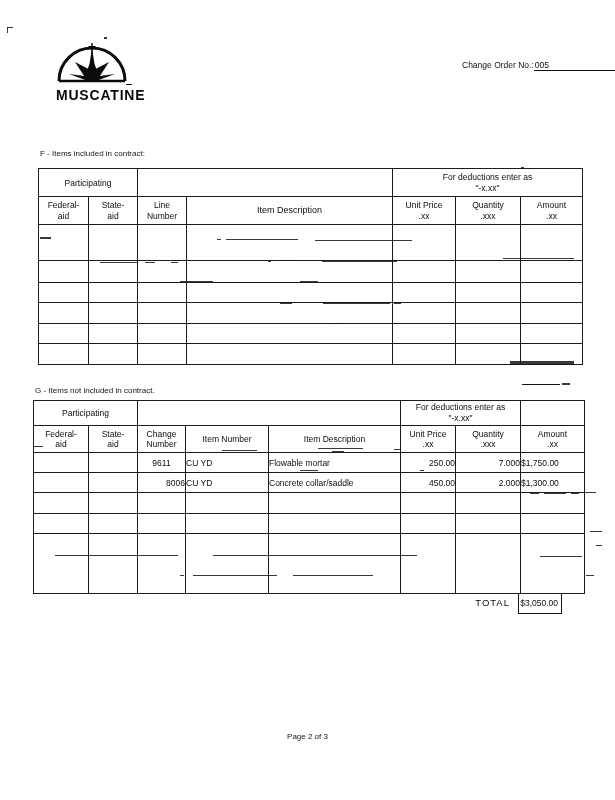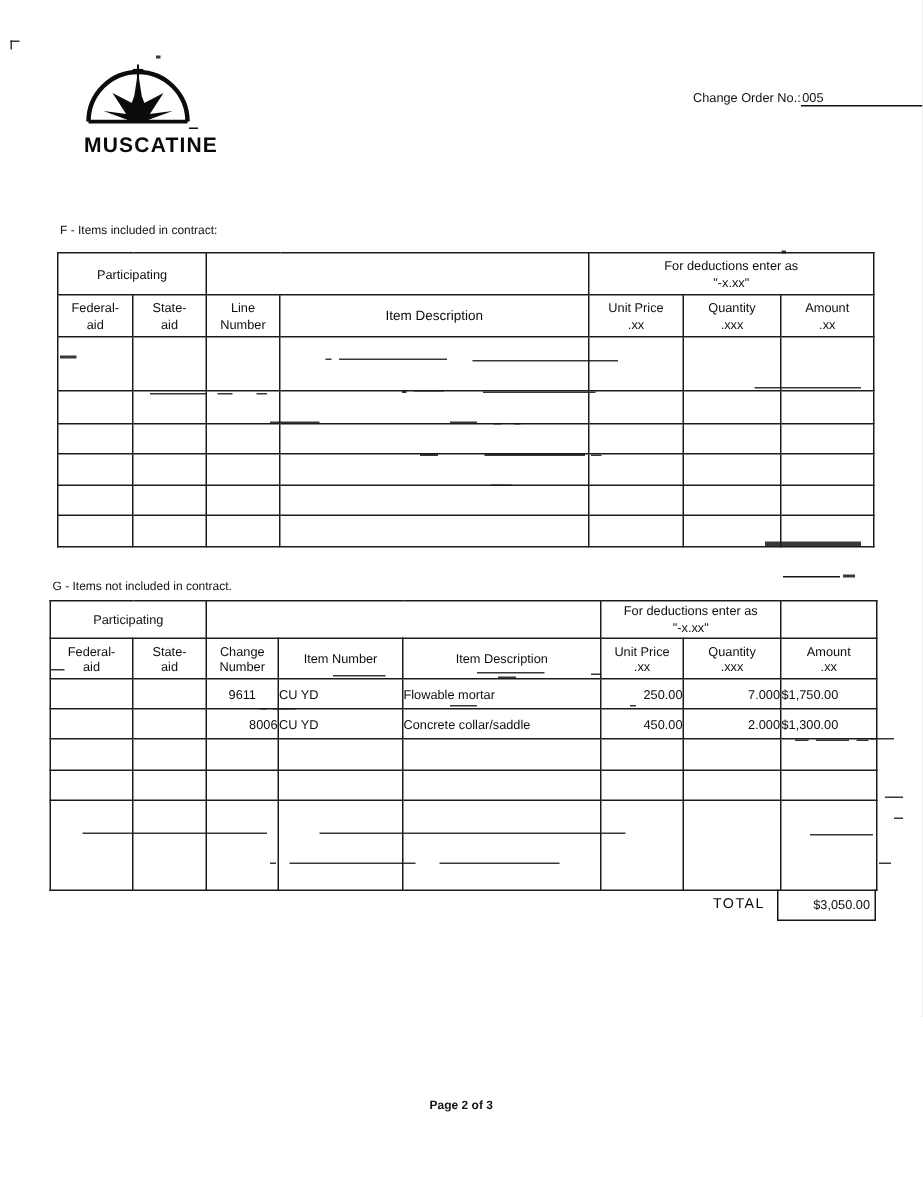--- a/index.html
+++ b/index.html
@@ -25,28 +25,28 @@
   .t-g{left:33px;top:400px;width:551px;}
   .part{text-align:center;font-size:9px;margin-top:16px;}
   .ded{text-align:center;font-size:7.5px;line-height:1.25;}
   .hdr{text-align:center;font-size:8.5px;line-height:1.2;}
   .num{text-align:right;padding-right:3px;}
   .txt{text-align:left;padding-left:3px;}
   .amt{text-align:left;padding-right:2px;}
   
   .total-label{position:absolute;left:420px;top:597px;width:90px;text-align:right;font-size:9.5px;letter-spacing:1px;color:#0a0a0a;}
   .total-box{
-    position:absolute;left:518px;top:593px;width:66px;height:21px;
+    position:absolute;left:518px;top:593px;width:44px;height:21px;
     border-left:1px solid #161616;border-right:1.5px solid #161616;border-bottom:1.5px solid #161616;
     font-size:8.5px;text-align:right;line-height:20px;padding-right:3px;box-sizing:border-box;color:#0d0d0d;
   }
   
   .f-total-line{position:absolute;left:522px;top:384px;width:38px;border-top:1px solid #161616;}
   
-  .footer{position:absolute;left:50%;top:732px;transform:translateX(-50%);font-size:8px;color:#141414;font-weight:bold;}
+  .footer{position:absolute;left:50%;top:732px;transform:translateX(-50%);font-size:8px;color:#141414;}
   
   .art{position:absolute;background:#161616;opacity:0.85;}
 </style>
 </head>
 <body>
 
 <div class="page">
 
   <div class="logo">
     <svg width="72" height="42" viewBox="0 0 72 42">

